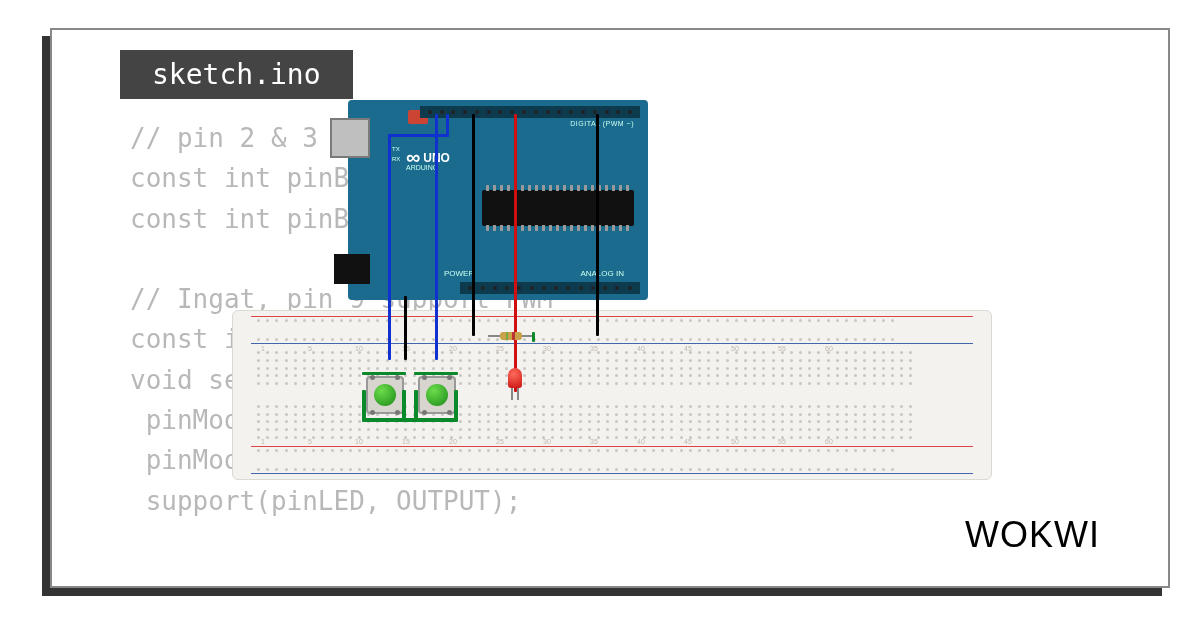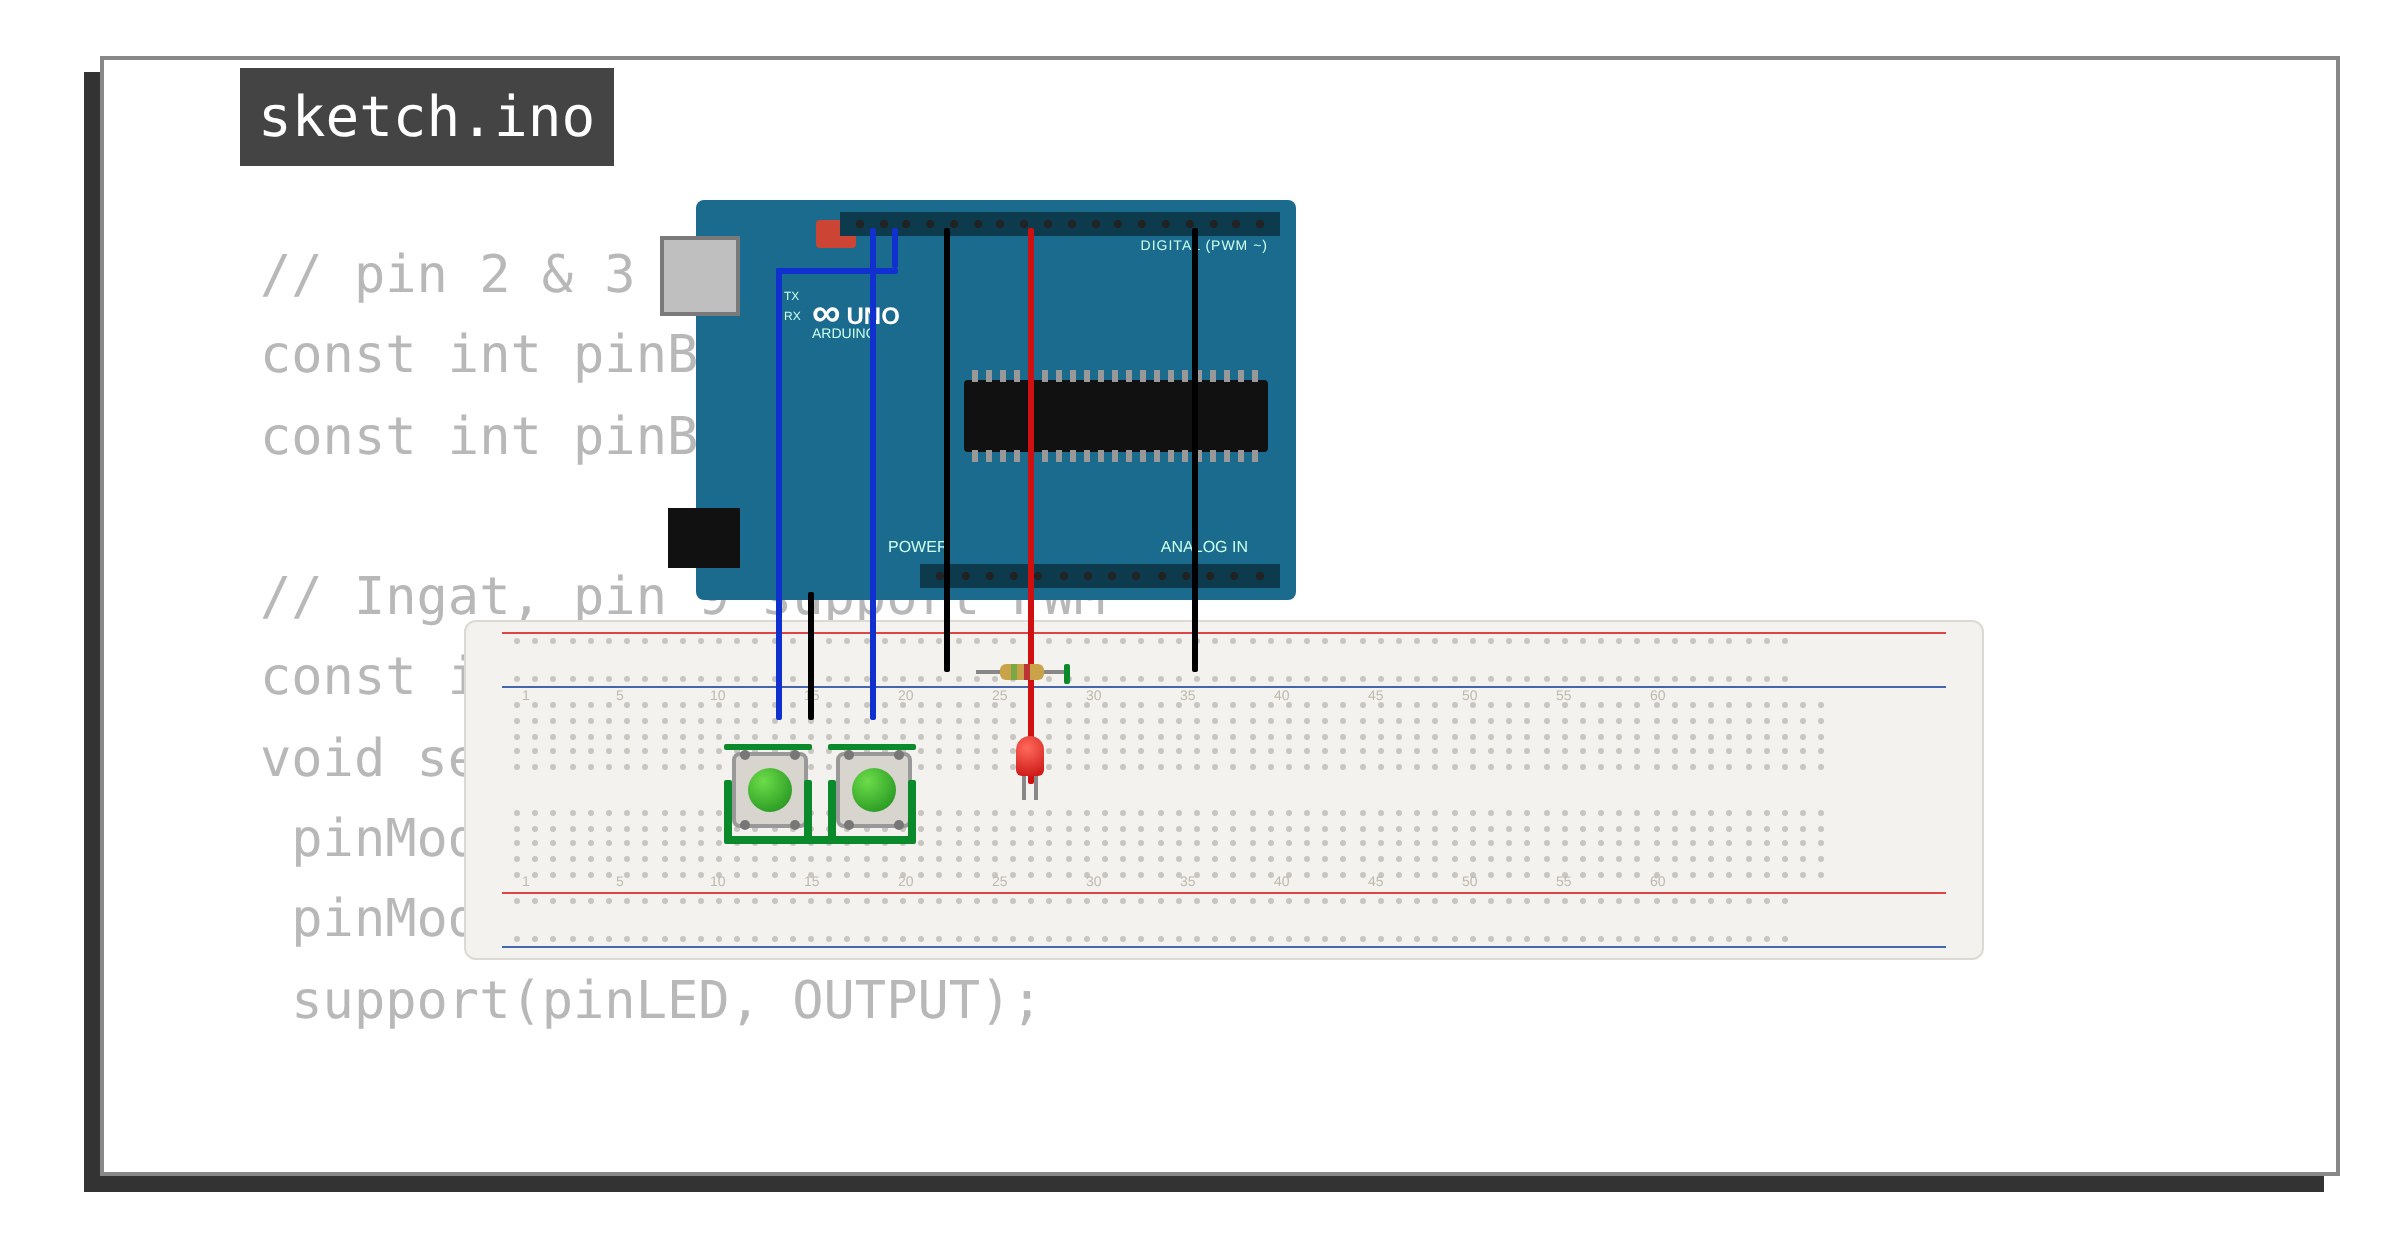--- a/index.html
+++ b/index.html
@@ -18,25 +18,25 @@
   }
   .card {
     position: absolute;
     left: 50px; top: 28px;
     width: 1120px; height: 560px;
     background: #fff;
     border: 2px solid #888;
   }
   .tab {
     position: absolute;
-    left: 68px; top: 4px;
+    left: 68px; top: 20px;
     background: #444;
     color: #fff;
     font-size: 28px;
-    padding: 8px 9px;
+    padding: 8px 32px;
     font-family: Menlo, Consolas, monospace;
   }
   .code {
     position: absolute;
     left: 78px; top: 88px;
     font-family: Menlo, Consolas, monospace;
     font-size: 26px;
     line-height: 1.55;
     color: #b8b8b8;
     white-space: pre;
@@ -1391,13 +1391,14 @@
     <div class="wire w-green" style="left:130px; top:290px; width:4px; height:30px"></div>
     <div class="wire w-green" style="left:170px; top:290px; width:4px; height:30px"></div>
     <div class="wire w-green" style="left:182px; top:290px; width:4px; height:30px"></div>
     <div class="wire w-green" style="left:222px; top:290px; width:4px; height:30px"></div>
     <div class="wire w-green" style="left:130px; top:318px; width:96px; height:4px"></div>
     <div class="wire w-green" style="left:130px; top:272px; width:44px; height:3px"></div>
     <div class="wire w-green" style="left:182px; top:272px; width:44px; height:3px"></div>
 
   </div>
 
+  <div class="brand">WOKWI</div>
 </div>
 
 </body></html>

